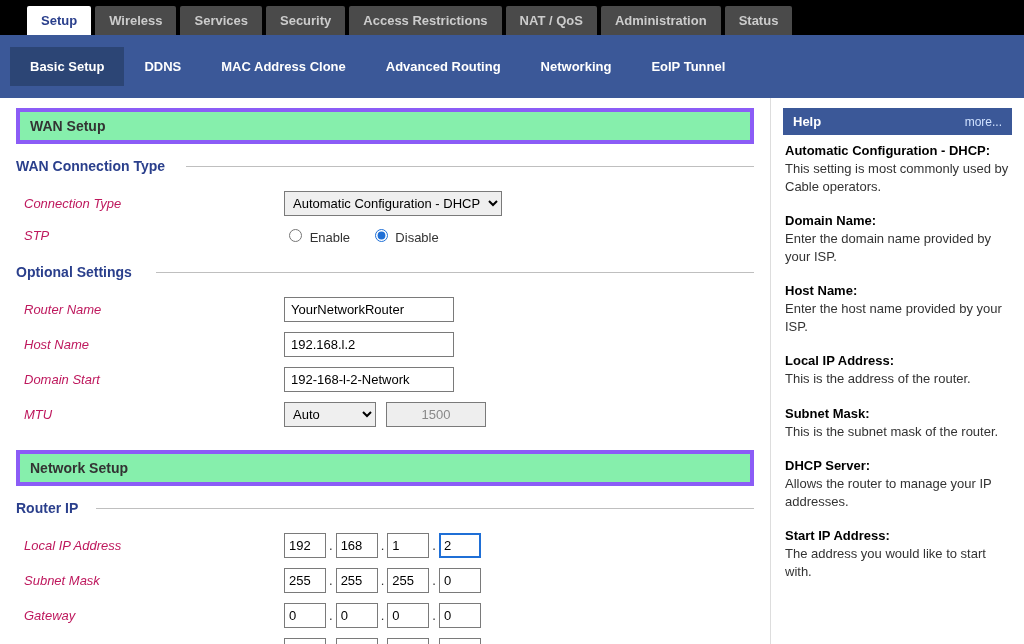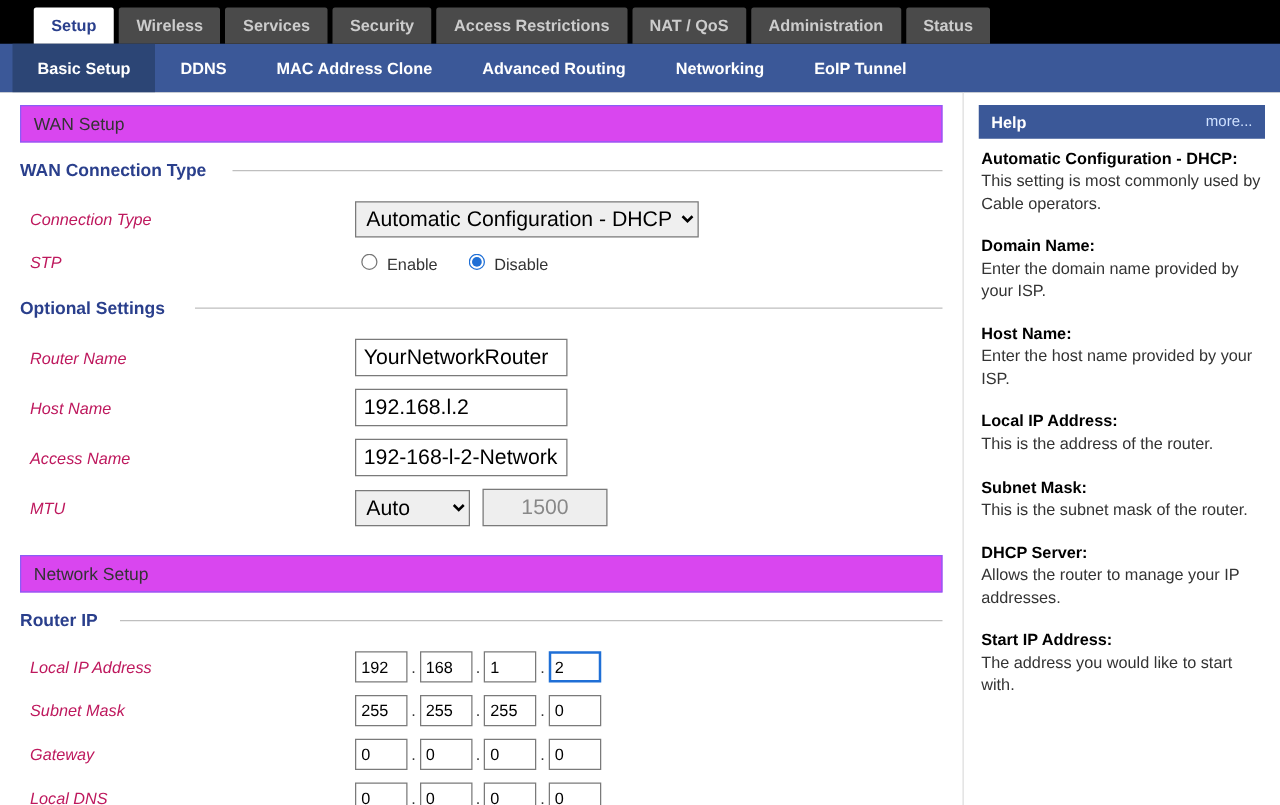--- a/index.html
+++ b/index.html
@@ -31,21 +31,21 @@
     border-top-right-radius: 2px;
   }
   .top-tab.active {
     background: #fff;
     color: #2a3f8c;
   }
   
   .sub-tabs {
     background: #3b5898;
     display: flex;
-    padding: 0 10px;
+    padding: 12px 10px;
     gap: 0;
   }
   .sub-tab {
     color: #fff;
     padding: 12px 20px;
     font-weight: bold;
     font-size: 13px;
     cursor: pointer;
   }
   .sub-tab.active {
@@ -62,24 +62,24 @@
     background: #fff;
   }
   .side {
     width: 254px;
     padding: 10px 12px 10px 12px;
     background: #fff;
     border-left: 1px solid #ddd;
   }
   
   .section-bar {
-    background: #d946ef;
-    border: 1px solid #8b5cf6;
+    background: #86efac;
+    border: 4px solid #8b5cf6;
     padding: 6px 10px;
-    font-weight: normal;
+    font-weight: bold;
     font-size: 14px;
     margin: 0 0 12px 0;
   }
   
   .group-title {
     color: #2a3f8c;
     font-weight: bold;
     font-size: 14px;
     margin: 14px 0 12px 0;
     position: relative;
@@ -101,21 +101,21 @@
     padding: 5px 0 5px 8px;
   }
   .field-label {
     width: 260px;
     color: #be185d;
     font-style: italic;
   }
   .txt {
     border: 1px solid #7a7a7a;
     padding: 4px 6px;
-    font-size: 17px;
+    font-size: 13px;
     width: 170px;
   }
   select.txt { width: auto; padding: 3px 4px; }
   .oct {
     width: 42px;
     text-align: left;
     padding: 4px 4px;
     border: 1px solid #7a7a7a;
     font-size: 13px;
   }
@@ -128,21 +128,21 @@
   input[type=radio] { accent-color: #1f6fd6; margin-right: 4px; }
   input[disabled] { background: #eee; color: #888; text-align: center; }
   
   .help-header {
     background: #3b5898;
     color: #fff;
     font-weight: bold;
     padding: 6px 10px;
     display: flex;
     justify-content: space-between;
-    align-items: flex-start;
+    align-items: flex-end;
   }
   .help-more {
     color: #cfe1ff;
     font-weight: normal;
     font-size: 12px;
     cursor: pointer;
   }
   .help-body { padding: 8px 2px; }
   .help-item { margin-bottom: 18px; }
   .help-item b { color: #000; }
@@ -204,21 +204,21 @@
 
     <div class="field-row">
       <div class="field-label">Router Name</div>
       <input class="txt" value="YourNetworkRouter" style="">
     </div>
     <div class="field-row">
       <div class="field-label">Host Name</div>
       <input class="txt" value="192.168.l.2" style="">
     </div>
     <div class="field-row">
-      <div class="field-label">Access Name</div>
+      <div class="field-label">Domain Start</div>
       <input class="txt" value="192-168-l-2-Network" style="">
     </div>
     <div class="field-row">
       <div class="field-label">MTU</div>
       <select class="txt" style="width:92px">
         <option>Auto</option>
       </select>
       <span style="width:10px"></span>
       <input class="txt" style="width: 100px; text-align: center;" disabled="" value="1500">
     </div>

